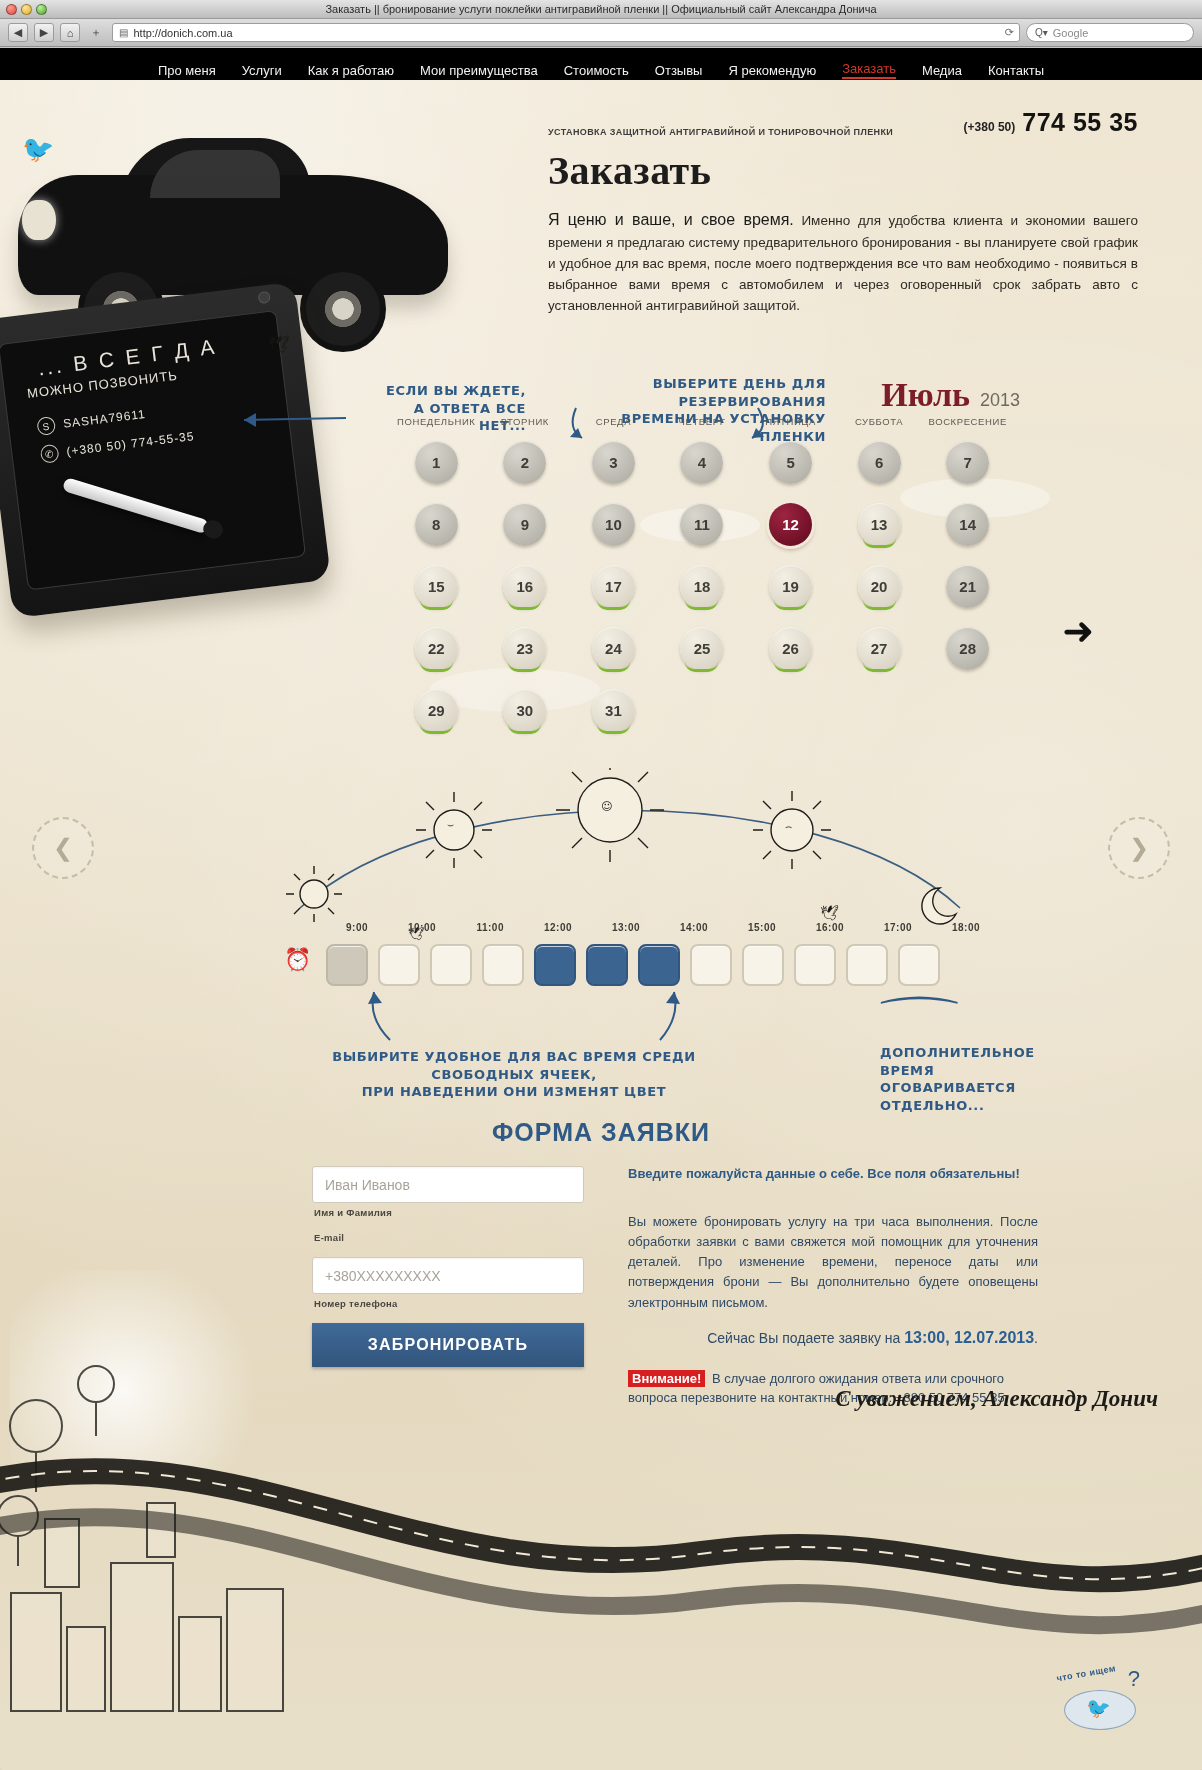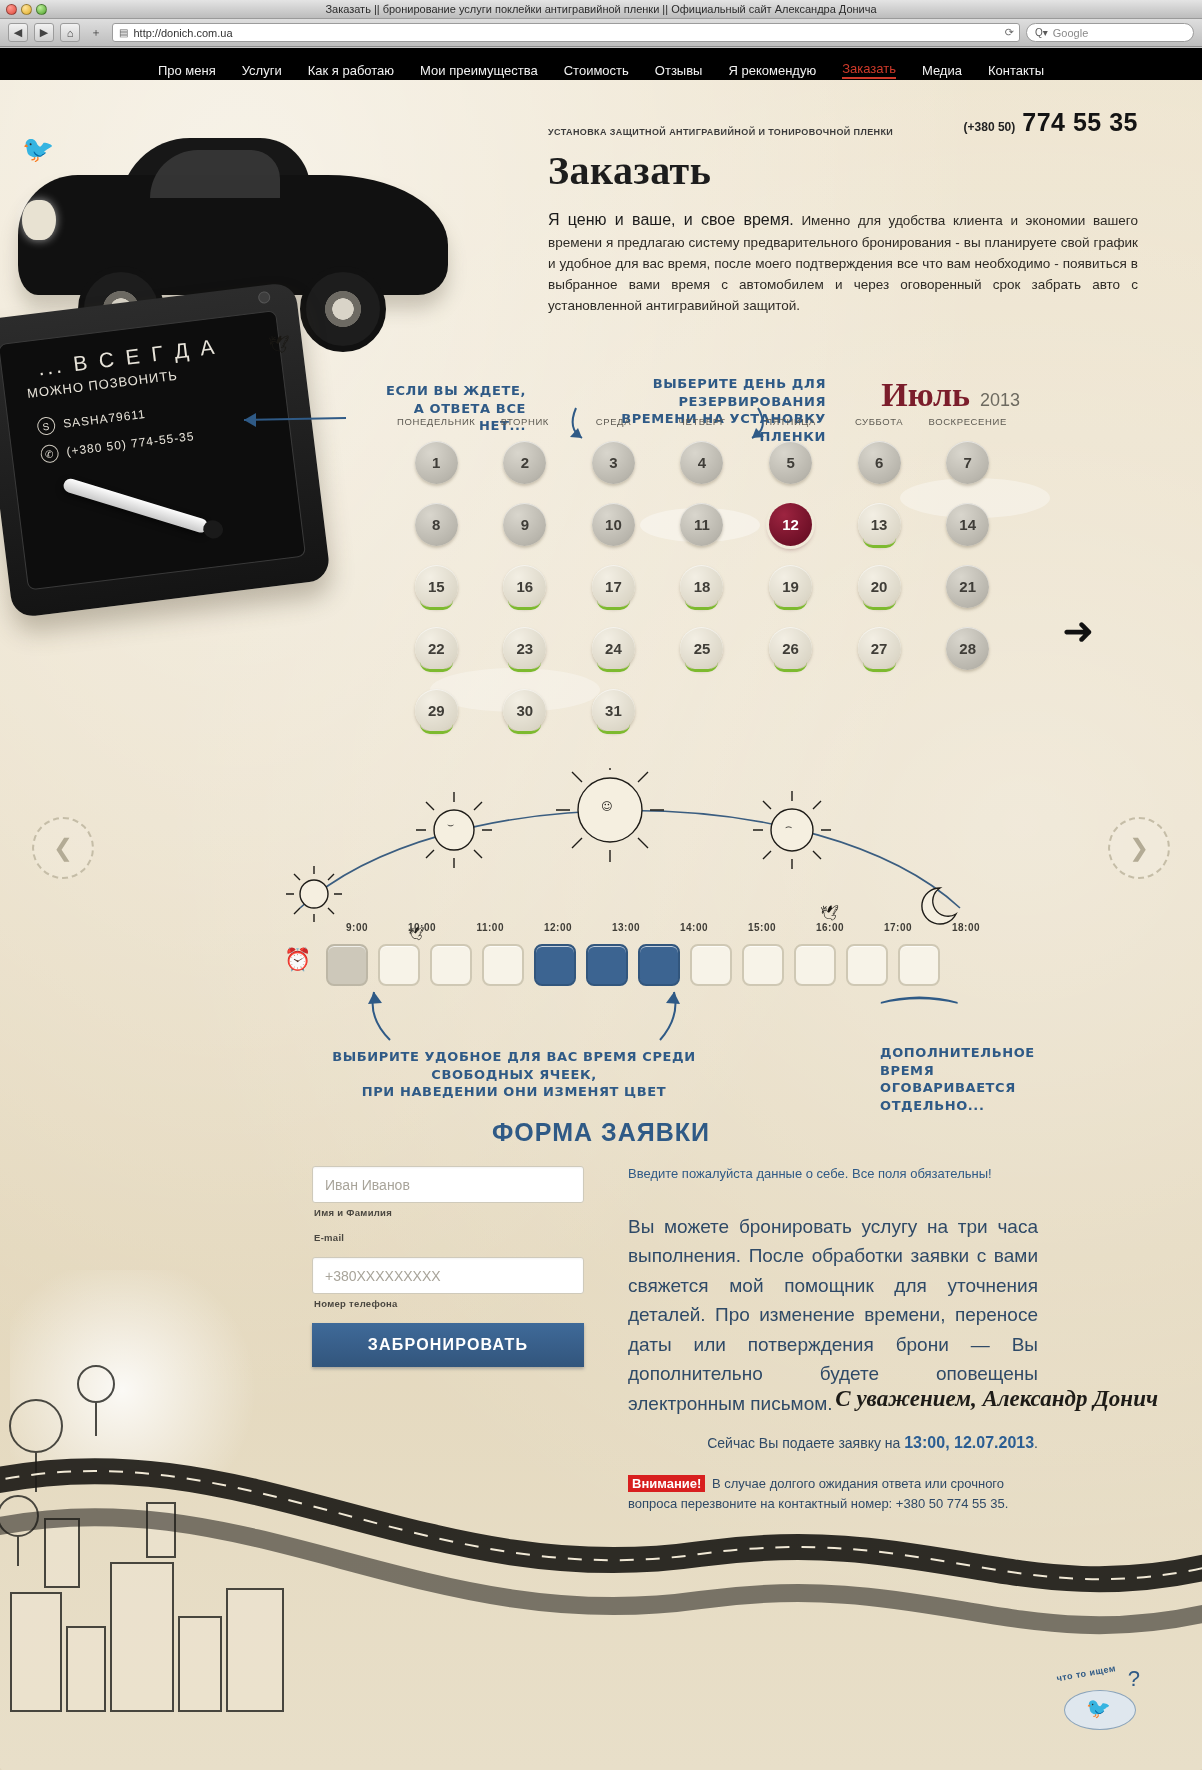--- a/index.html
+++ b/index.html
@@ -252,22 +252,22 @@
     box-shadow:inset 0 1px 2px rgba(0,0,0,.05);
   }
   .fld-lbl { font-size:9.5px; font-weight:bold; color:#4a4740; margin:4px 0 14px 2px; letter-spacing:.3px; }
   .submit {
     width:272px; height:44px; background:linear-gradient(#3f6a99,#32557c);
     color:#fff; font-size:16px; font-weight:bold; letter-spacing:1.2px;
     display:flex; align-items:center; justify-content:center; border:none; cursor:pointer;
     box-shadow:0 2px 3px rgba(60,70,90,.35);
   }
   .form-right { position:absolute; left:628px; top:1118px; width:410px; z-index:5; }
-  .fr-head { color:#2f5a86; font-weight:normal; font-size:13px; margin-bottom:16px; }
-  .fr-p { font-size:19px; line-height:1.55; color:#2f4a67; text-align:justify; margin-bottom:16px;margin-top:31px; }
+  .fr-head { color:#2f5a86; font-weight:bold; font-size:13px; margin-bottom:16px; }
+  .fr-p { font-size:13px; line-height:1.55; color:#2f4a67; text-align:justify; margin-bottom:16px;margin-top:31px; }
   .fr-now { font-size:14px; color:#2f4a67; margin-bottom:22px;text-align:right; }
   .fr-now b { color:#2b5e93; font-size:16px; }
   .warn { font-size:13px; line-height:1.5; color:#2f4a67; }
   .warn .tag {
     background:#d81f1f; color:#fff; font-weight:bold; padding:1px 4px; margin-right:3px;
   }
   .sign {
     position:absolute; right:44px; top:1338px; font-family:"Liberation Serif",serif;
     font-size:23px; font-style:italic; font-weight:bold; color:#1d1b17; z-index:5;
   }

